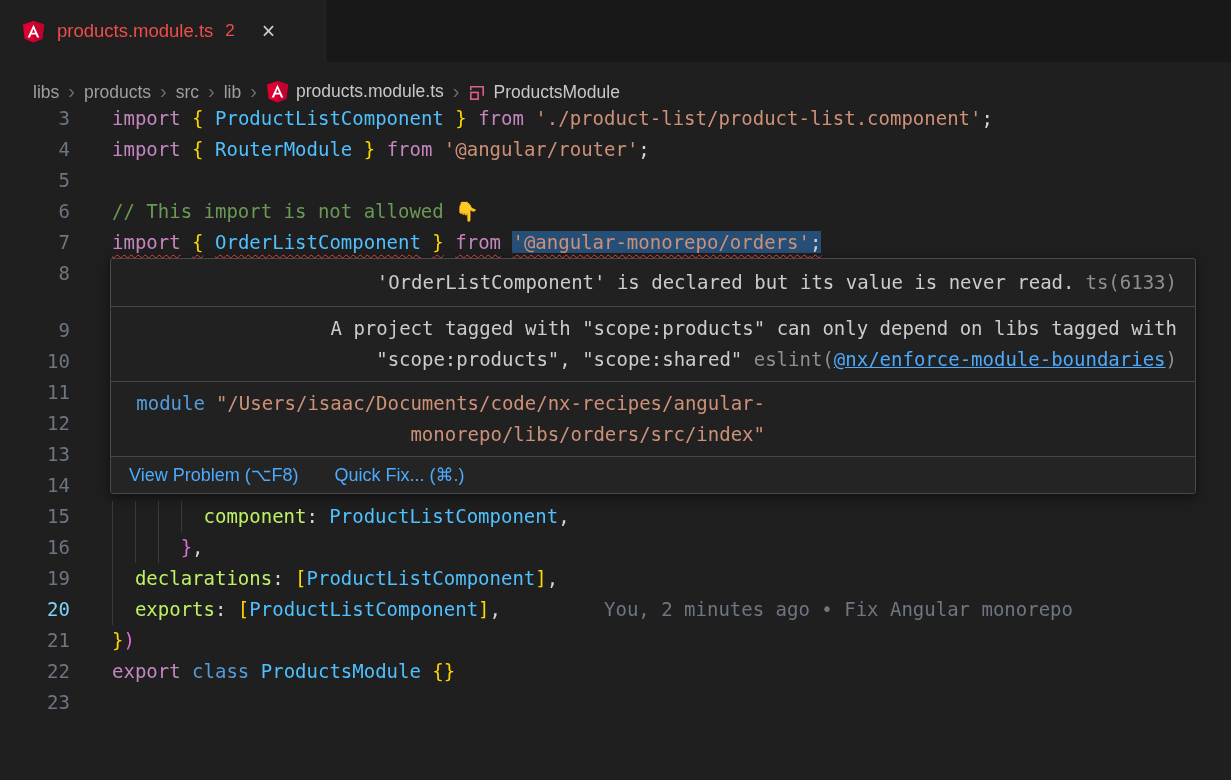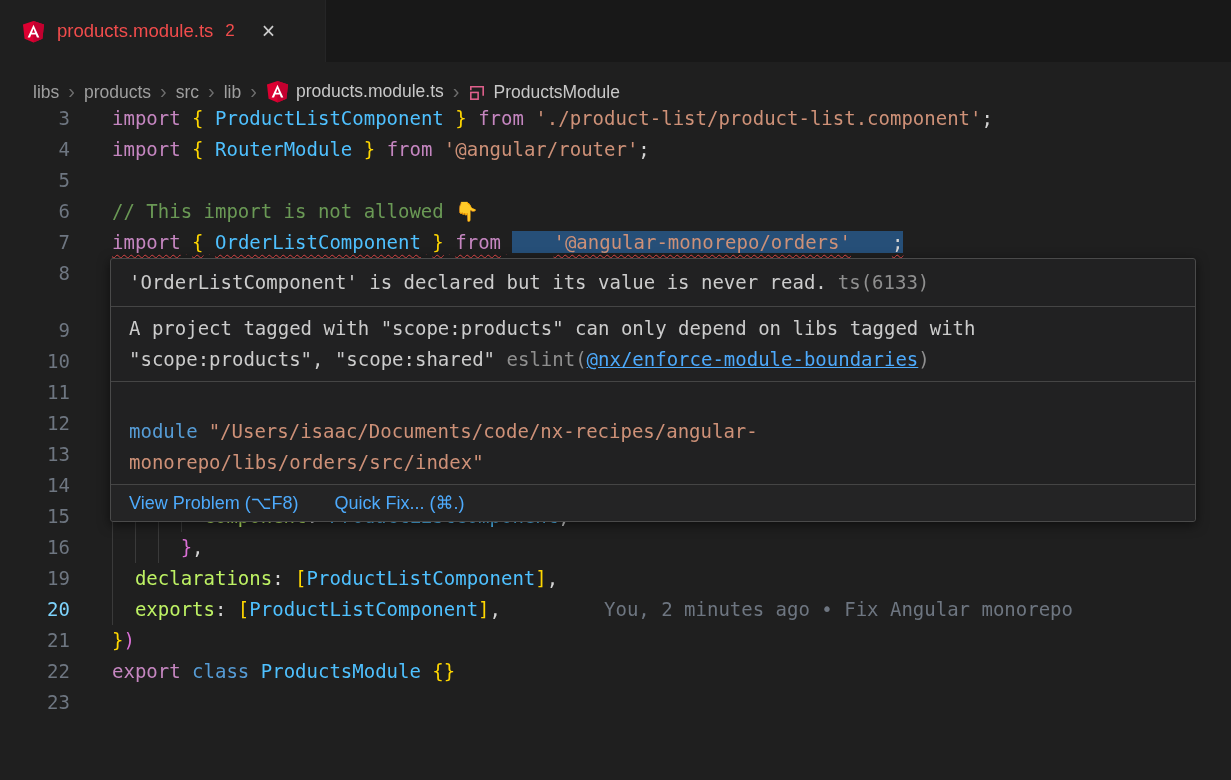--- a/index.html
+++ b/index.html
@@ -53,38 +53,38 @@
   .tok-b1   { color:#ffd700; }
   .tok-b2   { color:#da70d6; }
   .tok-emoji{ color:#f5c542; }
 
   .squiggle {
     text-decoration:underline wavy #f14c4c;
     text-decoration-thickness:1px;
     text-underline-offset:5px;
     text-decoration-skip-ink:none;
   }
-  .hl { background:#264f78;padding-left:41px; }
+  .hl { background:#264f78; }
   .blame { color:#6e7681; margin-left:103px; }
 
   
   .hover-popup {
     position:absolute; left:110px; top:258px; width:1086px;
     background:#212122; border:1px solid #4a4a4a; border-radius:3px;
     box-shadow:0 3px 12px rgba(0,0,0,.55);
-    font-size:19px; color:#cccccc; z-index:20;
+    font-size:19px; color:#cccccc; z-index:20;text-align:right;
   }
   .hv-row1 { padding:8px 18px; line-height:31px; }
   .hv-code { color:#8f8f8f; }
   .hv-code.sp { margin-left:11px; }
   .hv-divider { height:1px; background:#454545; }
   .hv-row2 { padding:6px 18px; line-height:31px; }
   .hv-link { color:#4daafc; text-decoration:underline; cursor:pointer; }
   .hv-row3 { padding:6px 18px; line-height:31px; }
-  .hv-row3 .wrapbox { width:636px; word-break:break-all;margin-top:28px; }
+  .hv-row3 .wrapbox { width:636px; word-break:break-all; }
   .hv-kw { color:#569cd6; margin-right:11px; }
   .hv-str { color:#ce9178; }
   .hv-actions {
     border-top:1px solid #454545; background:#242425;
     padding:7px 18px; display:flex; gap:36px;
     font-family:"Liberation Sans", sans-serif; font-size:18px;
     border-radius:0 0 3px 3px;
   }
   .hv-action { color:#4daafc; cursor:pointer; }
 </style>

